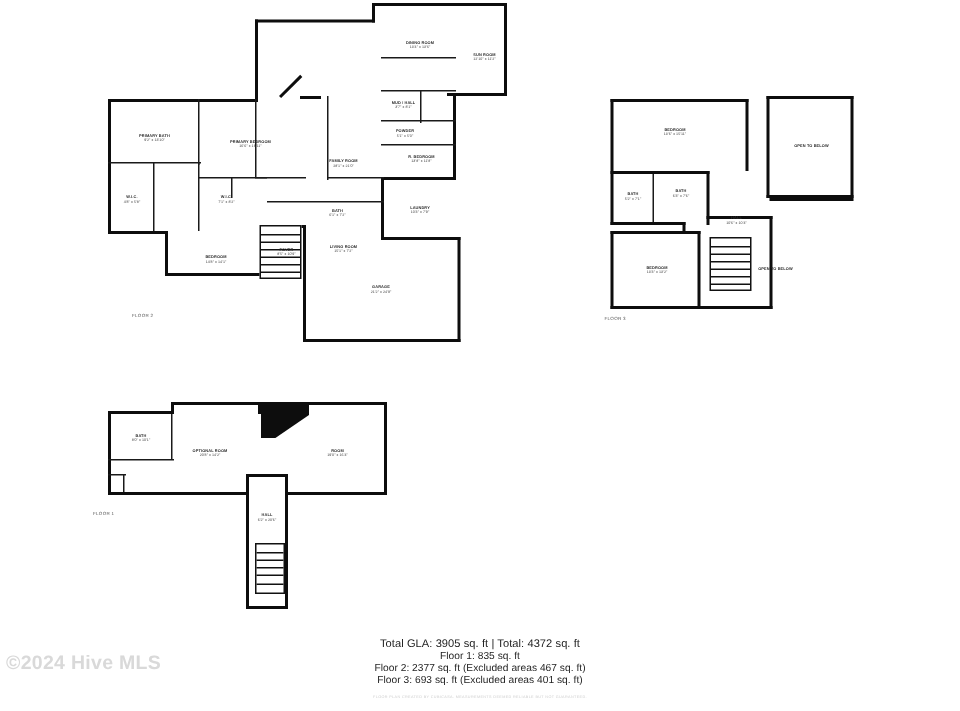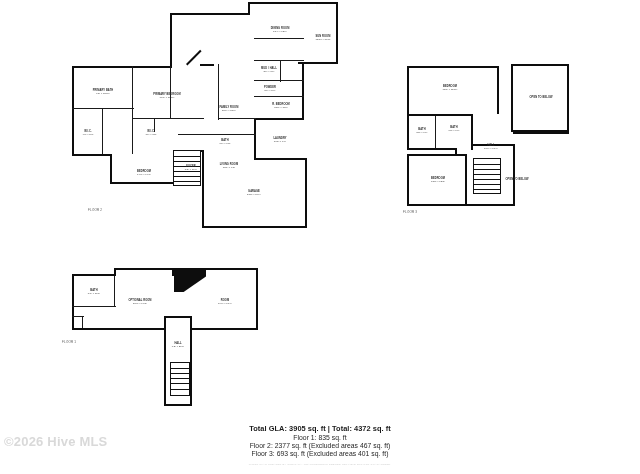--- a/index.html
+++ b/index.html
@@ -16,21 +16,21 @@
   .room{position:absolute;display:flex;flex-direction:column;align-items:center;justify-content:center;text-align:center;line-height:1.15;}
   .room .rn{font-size:2.6px;letter-spacing:.08px;font-weight:700;color:#2b2b2b;white-space:nowrap;}
   .room .rd{font-size:2.4px;letter-spacing:.05px;color:#3a3a3a;white-space:nowrap;}
   .floorlbl{position:absolute;font-size:3px;color:#555;letter-spacing:.2px;}
   .stairs{position:absolute;border:.5px solid #111;background:#fff;}
   .stairs i{position:absolute;left:0;right:0;height:0;border-top:.5px solid #111;display:block;}
   .blackwedge{position:absolute;background:#0d0d0d;}
 
   
   #summary{position:absolute;left:0;right:0;top:424px;text-align:center;}
-  #summary .total{font-size:7.4px;font-weight:700;color:#1b1b1b;letter-spacing:.05px;}
+  #summary .total{font-size:7.4px;font-weight:400;color:#1b1b1b;letter-spacing:.05px;}
   #summary .line{font-size:6.8px;color:#1f1f1f;margin-top:1px;letter-spacing:.02px;}
   #disclaimer{position:absolute;left:0;right:0;top:463px;text-align:center;
     font-size:2.5px;color:#cfcfcf;letter-spacing:.25px;}
 
   
   #watermark{position:absolute;left:4px;top:434px;
     font-size:13px;font-weight:700;color:#d9d9d9;letter-spacing:.2px;
     font-family:"Liberation Sans", sans-serif;}
 </style>
 </head>
@@ -276,15 +276,15 @@
 
   <div id="summary">
     <div class="total">Total GLA: 3905 sq. ft | Total: 4372 sq. ft</div>
     <div class="line">Floor 1: 835 sq. ft</div>
     <div class="line">Floor 2: 2377 sq. ft (Excluded areas 467 sq. ft)</div>
     <div class="line">Floor 3: 693 sq. ft (Excluded areas 401 sq. ft)</div>
   </div>
 
   <div id="disclaimer">FLOOR PLAN CREATED BY CUBICASA. MEASUREMENTS DEEMED RELIABLE BUT NOT GUARANTEED.</div>
 
-  <div id="watermark">©2026 Hive MLS</div>
+  <div id="watermark">©2024 Hive MLS</div>
 
 </div>
 
 </body></html>

